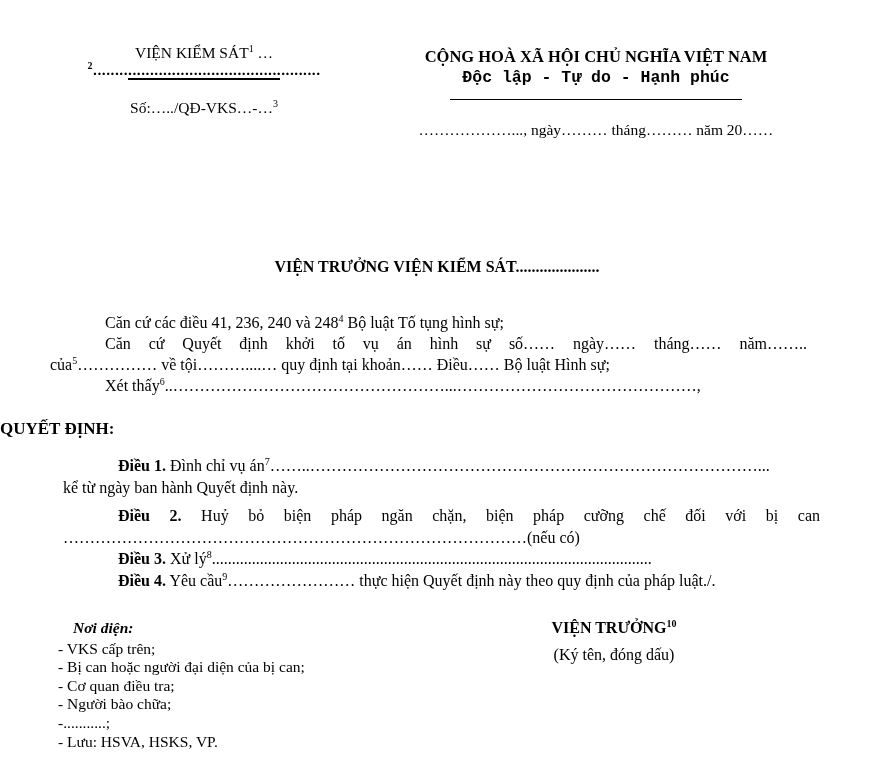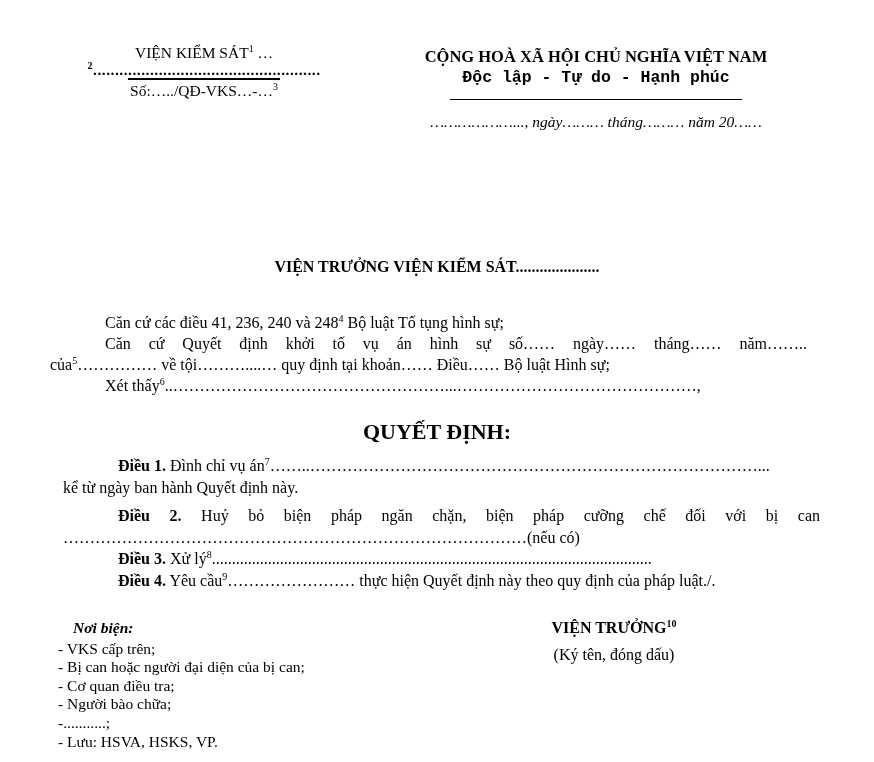--- a/index.html
+++ b/index.html
@@ -14,44 +14,44 @@
   
   .form-tag { position:absolute; top:5px; right:6px; width:190px; text-align:center;
               font-size:11px; line-height:13px; font-weight:bold; }
   .form-tag .fm-title { font-size:13px; line-height:16px; }
 
   
   .issuer { position:absolute; top:43px; left:66px; width:276px; text-align:center;
             font-size:15.5px; line-height:19px; }
   .iss-dots { font-weight:bold; letter-spacing:0.5px; line-height:16px; }
   .iss-sep { width:152px; height:1.5px; background:#000; margin:0 auto; }
-  .iss-num { margin-top:1px; }
+  .iss-num { margin-top:18px; }
 
   
   .national { position:absolute; top:47px; left:390px; width:412px; text-align:center; }
   .nat-country { font-weight:bold; font-size:16.5px; line-height:20px; }
   .nat-motto { display:inline-block; font-weight:bold; font-size:16.5px; line-height:20px;
                border-bottom:1.5px solid #000; padding:0 12px 11px; margin-top:1px;font-family:Liberation Mono, monospace; }
-  .nat-date { font-style:italic; font-size:15.5px; margin-top:13px; }
+  .nat-date { font-size:15.5px; margin-top:21px; }
 
   
   .doc-title { position:absolute; top:185px; left:0; width:874px; text-align:center;
                font-weight:bold; font-size:17.5px; line-height:22px; }
 
   .authority { position:absolute; top:258px; left:0; width:874px; text-align:center;
                font-weight:bold; font-size:16px; }
 
   
   .body-block { position:absolute; top:312px; left:50px; width:757px;
                 font-size:16px; line-height:21px; }
   .indent { text-indent:55px; }
   .jl { text-align:justify; text-align-last:justify; }
 
-  .decision-heading { position:absolute; top:419px; left:0; width:874px; text-align:center;
-                      font-weight:bold; font-size:22px; }
+  .decision-heading { position:absolute; top:419px; left:0; width:874px; 
+                      font-weight:bold; font-size:17px; }
 
   
   .articles { position:absolute; top:455px; left:63px; width:757px;
               font-size:16px; line-height:21.5px; }
   .art-label { font-weight:bold; }
   .mt { margin-top:7px; }
 
   
   .footer-left { position:absolute; top:619px; left:58px; width:360px;
                  font-size:15.5px; line-height:18.6px; }
@@ -94,21 +94,21 @@
   <div class="articles">
     <div class="indent"><span class="art-label">Điều 1.</span><span> Đình chỉ vụ án</span><sup>7</sup><span>……..…………………………………………………………………………...</span></div>
     <div>kể từ ngày ban hành Quyết định này.</div>
     <div class="indent jl mt"><span class="art-label">Điều 2.</span><span> Huỷ bỏ biện pháp ngăn chặn, biện pháp cưỡng chế đối với bị can</span></div>
     <div>……………………………………………………………………………(nếu có)</div>
     <div class="indent"><span class="art-label">Điều 3.</span><span> Xử lý</span><sup>8</sup><span>..............................................................................................................</span></div>
     <div class="indent"><span class="art-label">Điều 4.</span><span> Yêu cầu</span><sup>9</sup><span>…………………… thực hiện Quyết định này theo quy định của pháp luật./.</span></div>
   </div>
 
   <div class="footer-left">
-    <div class="fl-title">Nơi biện:</div>
+    <div class="fl-title">Nơi diện:</div>
     <div>- VKS cấp trên;</div>
     <div>- Bị can hoặc người đại diện của bị can;</div>
     <div>- Cơ quan điều tra;</div>
     <div>- Người bào chữa;</div>
     <div>-...........;</div>
     <div>- Lưu: HSVA, HSKS, VP.</div>
   </div>
 
   <div class="footer-right">
     <div class="fr-title"><span>VIỆN TRƯỞNG</span><sup>10</sup></div>

